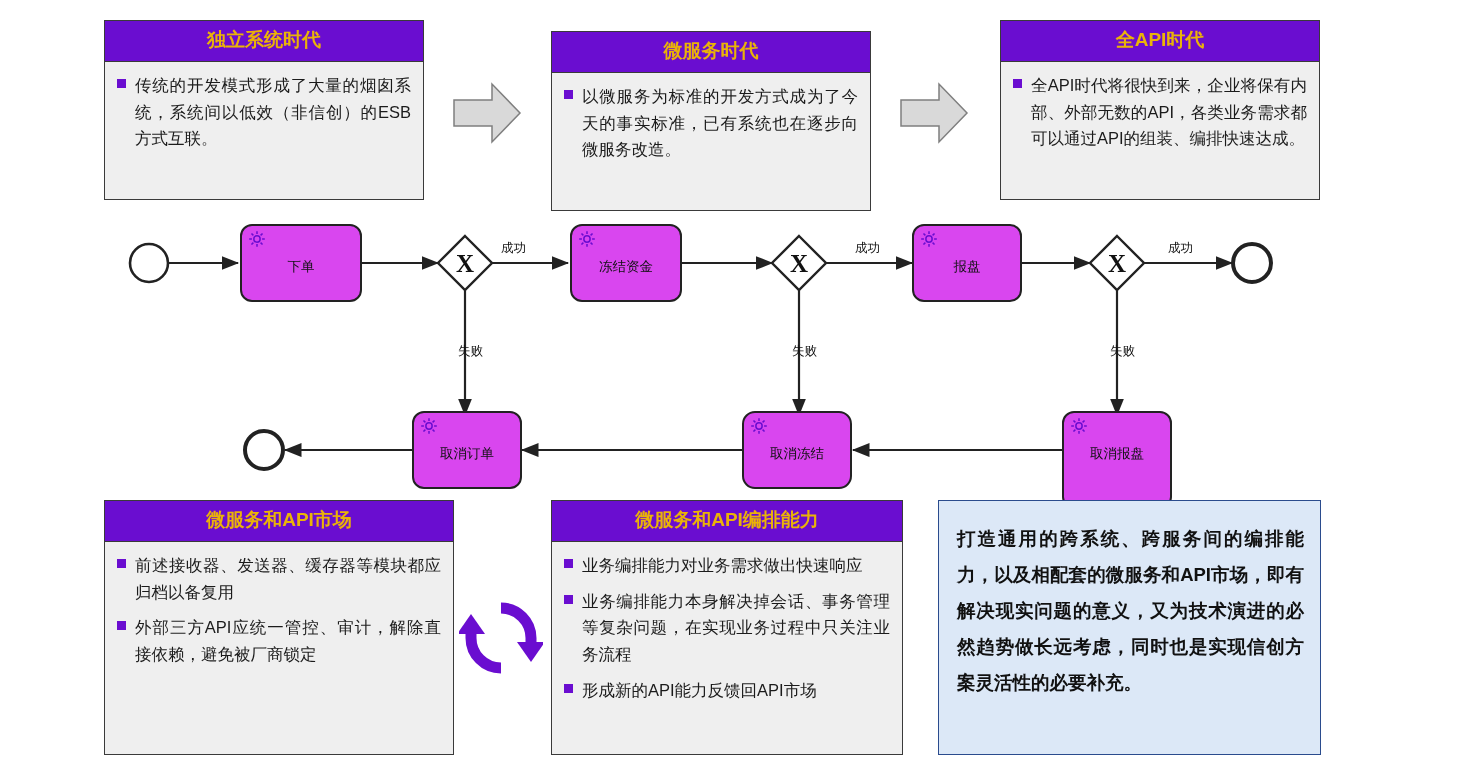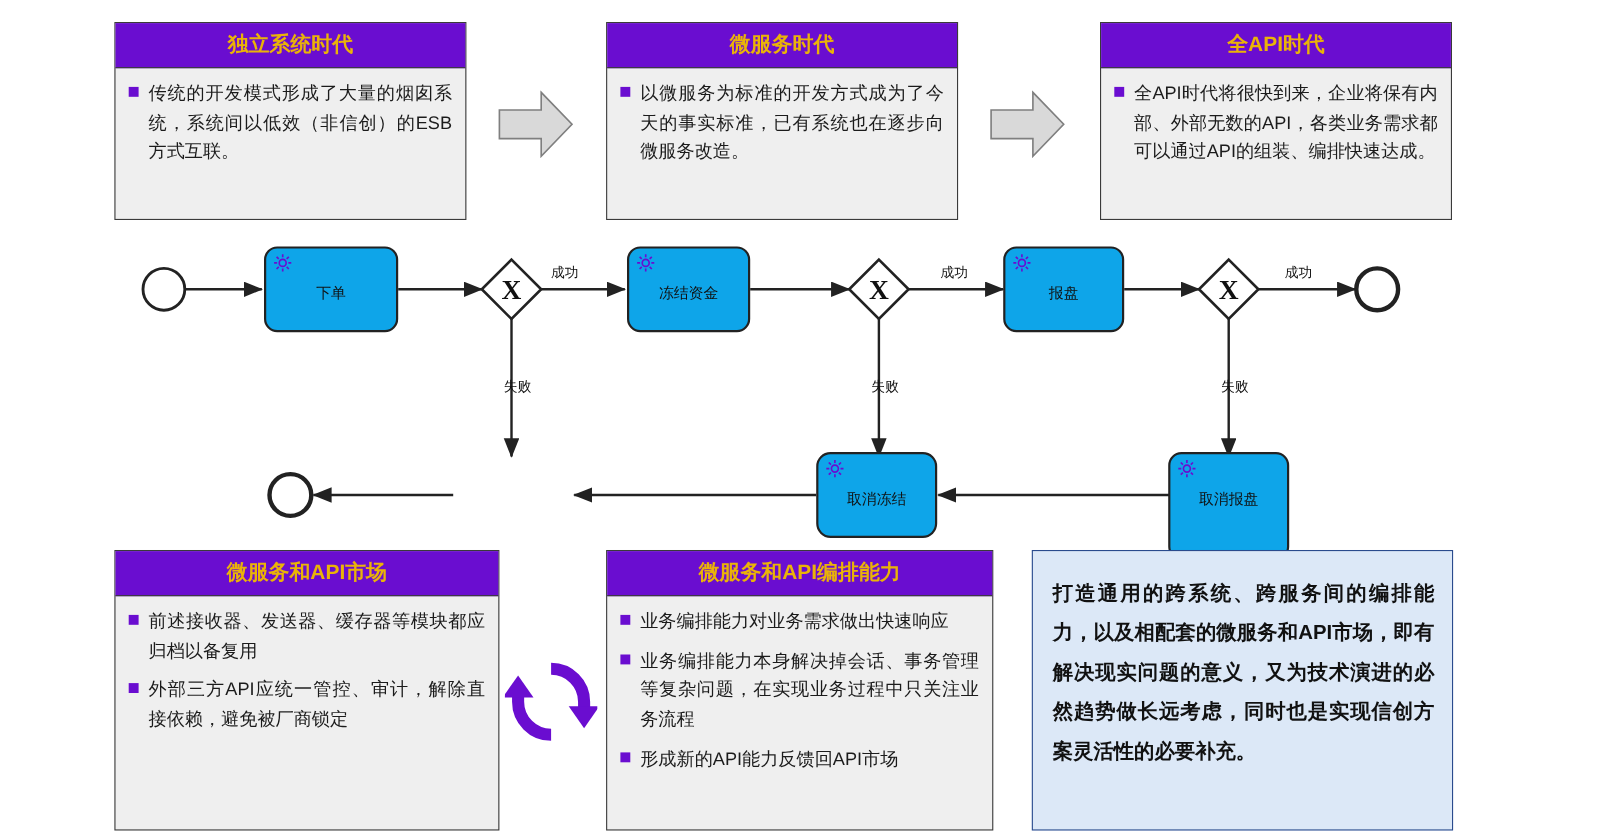--- a/index.html
+++ b/index.html
@@ -69,21 +69,21 @@
   .flow-svg {
     position: absolute;
     left: 0;
     top: 0;
   }
   .task {
     position: absolute;
     box-sizing: border-box;
     border: 2px solid #222222;
     border-radius: 12px;
-    background: #0ea5e9;
+    background: #d946ef;
   }
   .task-label {
     position: absolute;
     left: 0;
     right: 0;
     text-align: center;
     font-size: 13.5px;
     color: #111111;
   }
   .gear-icon {
@@ -135,21 +135,21 @@
       </div>
     </div>
   </div>
 
   <div class="fat-arrow" style="left:452px; top:82px;">
     <svg width="70" height="62" viewBox="0 0 70 62">
       <polygon points="2,18 40,18 40,2 68,31 40,60 40,44 2,44" fill="#d9d9d9" stroke="#7f7f7f" stroke-width="1.5"></polygon>
     </svg>
   </div>
 
-  <div class="card" style="left:551px; top:20px; width:320px; height:180px;">
+  <div class="card" style="left:551px; top:31px; width:320px; height:180px;">
     <div class="card-header">微服务时代</div>
     <div class="card-body">
       <div class="bullet-row">
         <div class="bullet-mark"></div>
         <div class="bullet-text">以微服务为标准的开发方式成为了今天的事实标准，已有系统也在逐步向微服务改造。</div>
       </div>
     </div>
   </div>
 
   <div class="fat-arrow" style="left:899px; top:82px;">
@@ -254,20 +254,36 @@
           <line x1="18.8" y1="12" x2="22.4" y2="12"></line>
         <line x1="4.6" y1="4.6" x2="7.2" y2="7.2"></line>
           <line x1="16.8" y1="16.8" x2="19.4" y2="19.4"></line>
         <line x1="19.4" y1="4.6" x2="16.8" y2="7.2"></line>
           <line x1="7.2" y1="16.8" x2="4.6" y2="19.4"></line>
       </g>
     </svg>
     <div class="task-label" style="top:32px;">报盘</div>
   </div>
 
+  <div class="task" style="left:412px; top:411px; width:110px; height:78px;">
+    <svg class="gear-icon" viewBox="0 0 24 24">
+      <circle cx="12" cy="12" r="4.2" fill="none" stroke="#6A0DD0" stroke-width="2"></circle>
+      <g stroke="#6A0DD0" stroke-width="2">
+        <line x1="12" y1="1.6" x2="12" y2="5.2"></line>
+          <line x1="12" y1="18.8" x2="12" y2="22.4"></line>
+        <line x1="1.6" y1="12" x2="5.2" y2="12"></line>
+          <line x1="18.8" y1="12" x2="22.4" y2="12"></line>
+        <line x1="4.6" y1="4.6" x2="7.2" y2="7.2"></line>
+          <line x1="16.8" y1="16.8" x2="19.4" y2="19.4"></line>
+        <line x1="19.4" y1="4.6" x2="16.8" y2="7.2"></line>
+          <line x1="7.2" y1="16.8" x2="4.6" y2="19.4"></line>
+      </g>
+    </svg>
+    <div class="task-label" style="top:32px;">取消订单</div>
+  </div>
 
   <div class="task" style="left:742px; top:411px; width:110px; height:78px;border-radius:13px;">
     <svg class="gear-icon" viewBox="0 0 24 24">
       <circle cx="12" cy="12" r="4.2" fill="none" stroke="#6A0DD0" stroke-width="2"></circle>
       <g stroke="#6A0DD0" stroke-width="2">
         <line x1="12" y1="1.6" x2="12" y2="5.2"></line>
           <line x1="12" y1="18.8" x2="12" y2="22.4"></line>
         <line x1="1.6" y1="12" x2="5.2" y2="12"></line>
           <line x1="18.8" y1="12" x2="22.4" y2="12"></line>
         <line x1="4.6" y1="4.6" x2="7.2" y2="7.2"></line>

